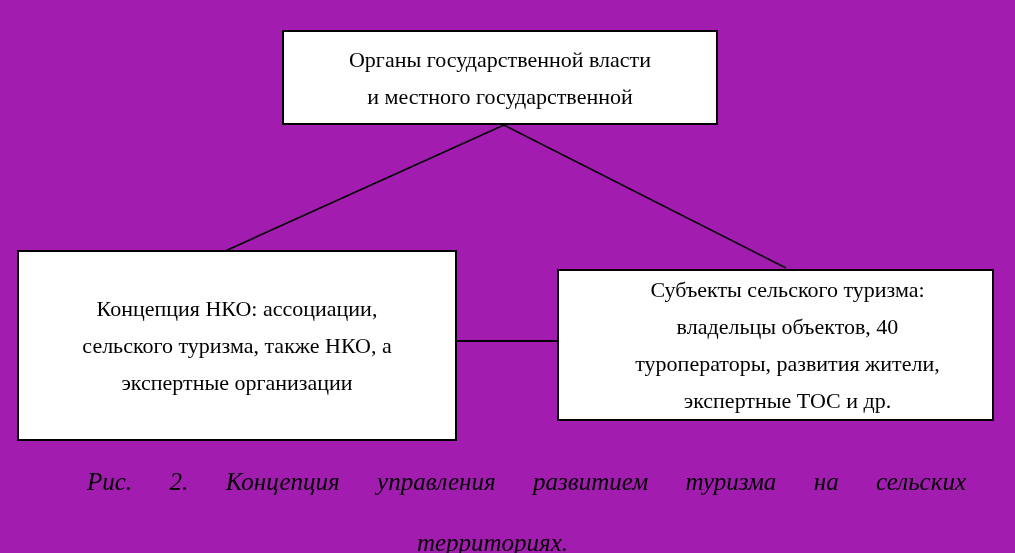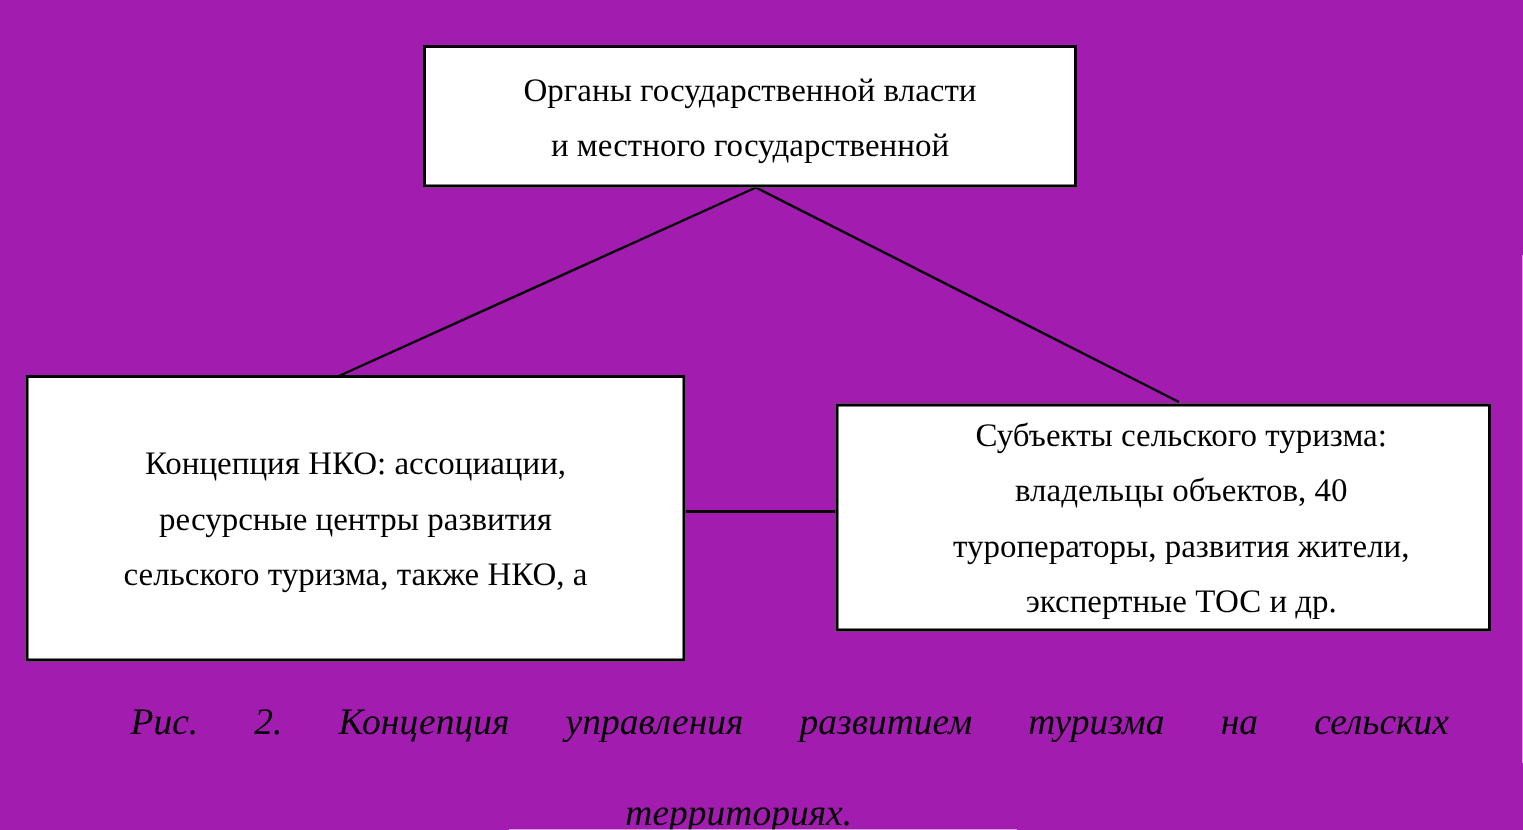--- a/index.html
+++ b/index.html
@@ -66,22 +66,22 @@
     <line x1="457" y1="341" x2="557" y2="341" stroke="#000000" stroke-width="2"></line>
   </svg>
 
   <div class="box top-box">
     <div class="box-line">Органы государственной власти</div>
     <div class="box-line">и местного государственной</div>
   </div>
 
   <div class="box left-box">
     <div class="box-line">Концепция НКО: ассоциации,</div>
-    <div class="box-line">ресурсные центры развития</div>
     <div class="box-line">сельского туризма, также НКО, а</div>
+    <div class="box-line">экспертные организации</div>
   </div>
 
   <div class="box right-box">
     <div class="box-line">Субъекты сельского туризма:</div>
     <div class="box-line">владельцы объектов, 40</div>
     <div class="box-line">туроператоры, развития жители,</div>
     <div class="box-line">экспертные ТОС и др.</div>
   </div>
 
   <div class="caption">

